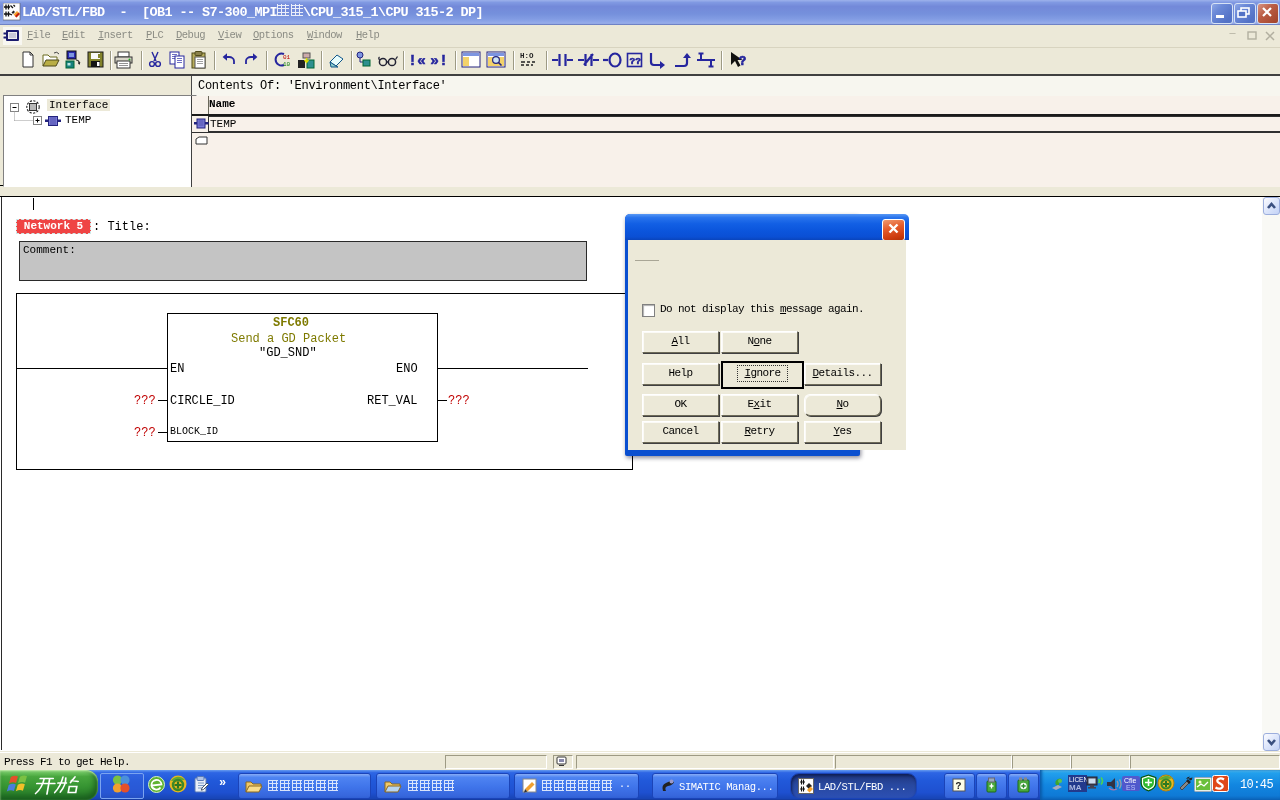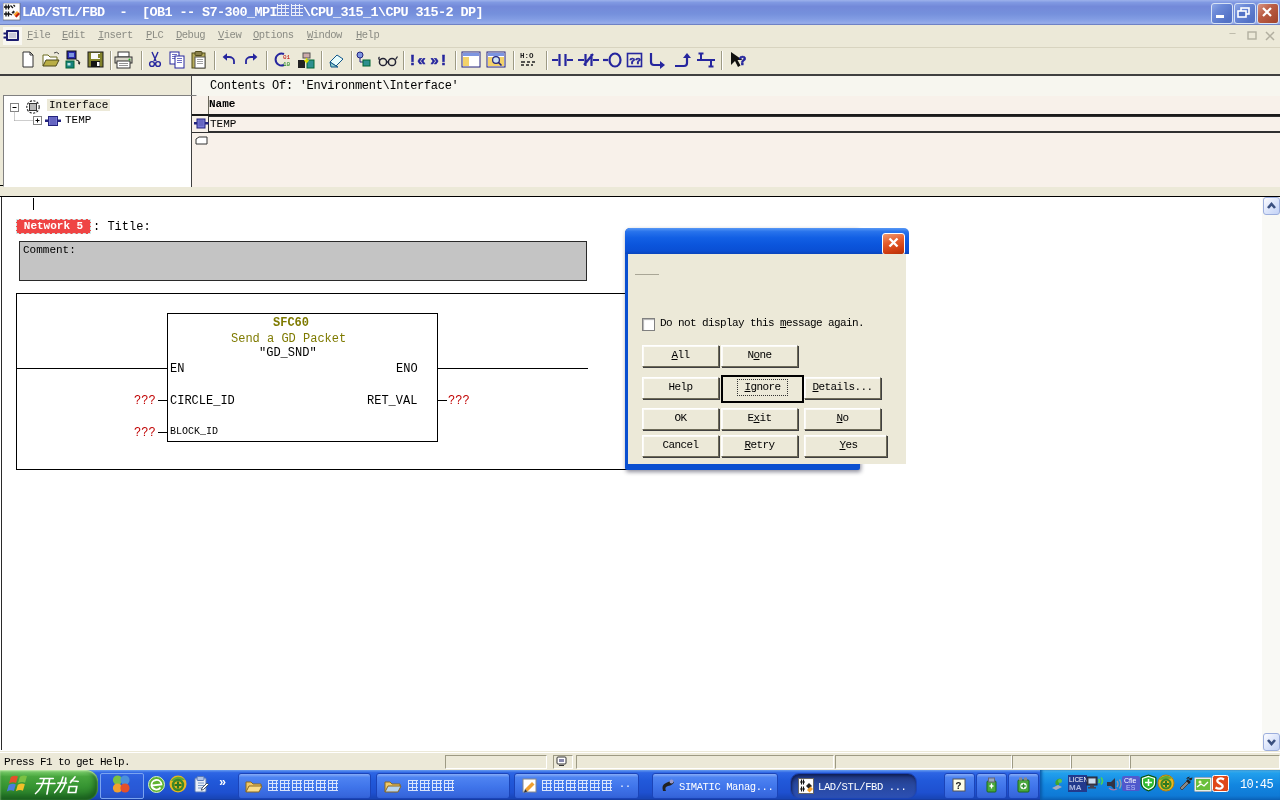--- a/index.html
+++ b/index.html
@@ -16,21 +16,21 @@
 #menubar{left:0;top:25px;width:1280px;height:22px;background:#ECE9D8;border-bottom:1px solid #d8d4c0;}
 .menuitem{position:absolute;top:29px;color:#8b8c84;font-size:10.5px;letter-spacing:-0.5px;}
 .menuitem u{text-decoration-color:#83847c;}
 
 #toolbar{left:0;top:48px;width:1280px;height:26px;background:#ECE9D8;}
 .tsep{position:absolute;top:3px;width:1px;height:19px;background:#9d9a84;border-right:1px solid #fff;}
 .ticon{position:absolute;top:2px;}
 
 #decl{left:0;top:74px;width:1280px;height:109px;background:#ECE9D8;border-top:2px solid #404040;border-bottom:1px solid #000;}
 #tree{left:3px;top:95px;width:183px;height:90px;background:#fff;border:1px solid;border-color:#808080 #fff #fff #808080;padding-left:9px;}
-#contentshdr{left:191px;top:76px;width:1089px;height:35px;background:#f7f6ef;border-left:1px solid #4a4a4a;border-bottom:1px solid #4a4a4a;box-sizing:border-box;padding-left:18px;color:#000;font-size:12px;letter-spacing:-0.3px;padding-top:3px;}
+#contentshdr{left:191px;top:76px;width:1089px;height:35px;background:#f7f6ef;border-left:1px solid #4a4a4a;border-bottom:1px solid #4a4a4a;box-sizing:border-box;padding-left:6px;color:#000;font-size:12px;letter-spacing:-0.3px;padding-top:3px;}
 #vartable{left:191px;top:96px;width:1089px;height:91px;background:#f8f1ea;border-left:1px solid #404040;}
 
 #canvas{left:0;top:196px;width:1280px;height:554px;background:#fff;border-top:1px solid #000;}
 .net5{left:16px;top:219px;width:73px;height:13px;background:#ef4444;border:1px dashed #cfe8e8;color:#fff;font-size:11px;font-weight:bold;text-align:center;line-height:13px;}
 #comment{left:19px;top:241px;width:563px;height:36px;background:#c4c4c4;border:1px solid #2a2a2a;color:#000;font-size:11px;padding:2px 0 0 3px;}
 #netrect{left:16px;top:293px;width:615px;height:175px;border:1px solid #000;}
 #sfcblock{left:167px;top:313px;width:269px;height:127px;border:1px solid #000;}
 .wire{position:absolute;background:#000;}
 .olive{color:#7e7a00;}
 .red{color:#c00000;}
@@ -50,21 +50,21 @@
  background:linear-gradient(180deg,#88acf6 0%,#4e84f2 14%,#3f74ea 55%,#3767dd 90%,#3060d4 100%);
  color:#fff;font-size:12px;}
 .taskbtn.pressed{background:linear-gradient(180deg,#20367e 0%,#28489f 45%,#2c50b4 100%);box-shadow:inset 1px 2px 3px #101f55;border-radius:9px;}
 #tray{left:1040px;top:770px;width:240px;height:30px;
  background:linear-gradient(180deg,#5cc6f7 0%,#22a0ed 10%,#1286e0 50%,#0f7ad6 85%,#0c66be 100%);
  box-shadow:inset 2px 0 3px #0a5aa8;}
 .cj{display:inline-block;width:10px;height:11px;margin-right:2px;opacity:.85;
  background:repeating-linear-gradient(0deg,currentColor 0 1px,transparent 1px 3.4px),
             repeating-linear-gradient(90deg,currentColor 0 1px,transparent 1px 4px);}
 
-#dialog{left:625px;top:228px;width:235px;height:242px;border-radius:5px 5px 2px 2px;
+#dialog{left:625px;top:214px;width:235px;height:242px;border-radius:5px 5px 2px 2px;
  background:#0a4fd0;box-shadow:1px 2px 4px rgba(0,0,30,.45);}
 #dlgtitle{position:absolute;left:0;top:0;width:284px;height:26px;border-radius:5px 5px 0 0;
  background:linear-gradient(180deg,#5898f5 0%,#2873ec 14%,#125fe4 38%,#0b55dc 65%,#0a4fd4 88%,#0944bc 100%);}
 #dlgclose{position:absolute;left:257px;top:5px;width:21px;height:20px;border-radius:3px;border:1px solid #fff;
  background:linear-gradient(165deg,#f09a70 0%,#e55c2c 40%,#cc3a0e 80%,#b03208 100%);color:#fff;font-size:13px;font-weight:bold;text-align:center;line-height:19px;}
 #dlgbody{position:absolute;left:3px;top:26px;width:278px;height:210px;background:#ECE9D8;font-size:11px;letter-spacing:-0.6px;color:#000;}
 .dbtn{position:absolute;width:75px;height:20px;background:#ECE9D8;
  border:1px solid;border-color:#fff #6d6a58 #6d6a58 #fff;box-shadow:1px 1px 0 #404040, inset 1px 1px 0 #fbfaf6;
  color:#000;font-size:11px;letter-spacing:-0.6px;text-align:center;line-height:19px;}
 </style>
@@ -363,24 +363,24 @@
 <div style="position:absolute;left:7px;top:20px;width:24px;height:1px;background:#a9a696;"></div>
 <div style="position:absolute;left:14px;top:64px;width:11px;height:11px;background:#fff;border:1px solid #808080;box-shadow:inset 1px 1px 1px #b0b0b0;"></div>
 <div style="position:absolute;left:32px;top:63px;font-size:11px;">Do not display this <u>m</u>essage again.</div>
 <div class="dbtn" style="left:14px;top:91px;"><u>A</u>ll</div>
 <div class="dbtn" style="left:93px;top:91px;">N<u>o</u>ne</div>
 <div class="dbtn" style="left:14px;top:123px;">Help</div>
 <div class="dbtn" style="left:93px;top:121px;width:79px;height:24px;border:2px solid #000;box-shadow:none;line-height:21px;"><span style="display:inline-block;border:1px dotted #333;padding:0 6px;line-height:15px;margin-top:2px;"><u>I</u>gnore</span></div>
 <div class="dbtn" style="left:176px;top:123px;"><u>D</u>etails...</div>
 <div class="dbtn" style="left:14px;top:154px;">OK</div>
 <div class="dbtn" style="left:93px;top:154px;">E<u>x</u>it</div>
-<div class="dbtn" style="left:176px;top:154px;"><u>N</u>o</div>
+<div class="dbtn" style="left:176px;top:154px;border-radius:6px;"><u>N</u>o</div>
 <div class="dbtn" style="left:14px;top:181px;">Cancel</div>
 <div class="dbtn" style="left:93px;top:181px;"><u>R</u>etry</div>
-<div class="dbtn" style="left:176px;top:181px;padding-left:6px;"><u>Y</u>es</div>
+<div class="dbtn" style="left:176px;top:181px;"><u>Y</u>es</div>
 </div>
 </div>
 
 <div class="abs" id="taskbar"></div>
 <div class="abs" id="startbtn">
 <svg width="98" height="30" style="position:absolute;left:0;top:0;">
 <g transform="translate(10,6) skewX(-8)">
 <path d="M1 1 q3.5-2 7-0.5 l-1 6.5 q-3.5-1.5-7 0.5z" fill="#e4502a"></path>
 <path d="M10 .7 q3.5-2 7-0.5 l-1 6.5 q-3.5-1.5-7 0.5z" fill="#7bc143"></path>
 <path d="M0 9 q3.5-2 7-0.5 l-1 6.5 q-3.5-1.5-7 0.5z" fill="#4a7edb"></path>

